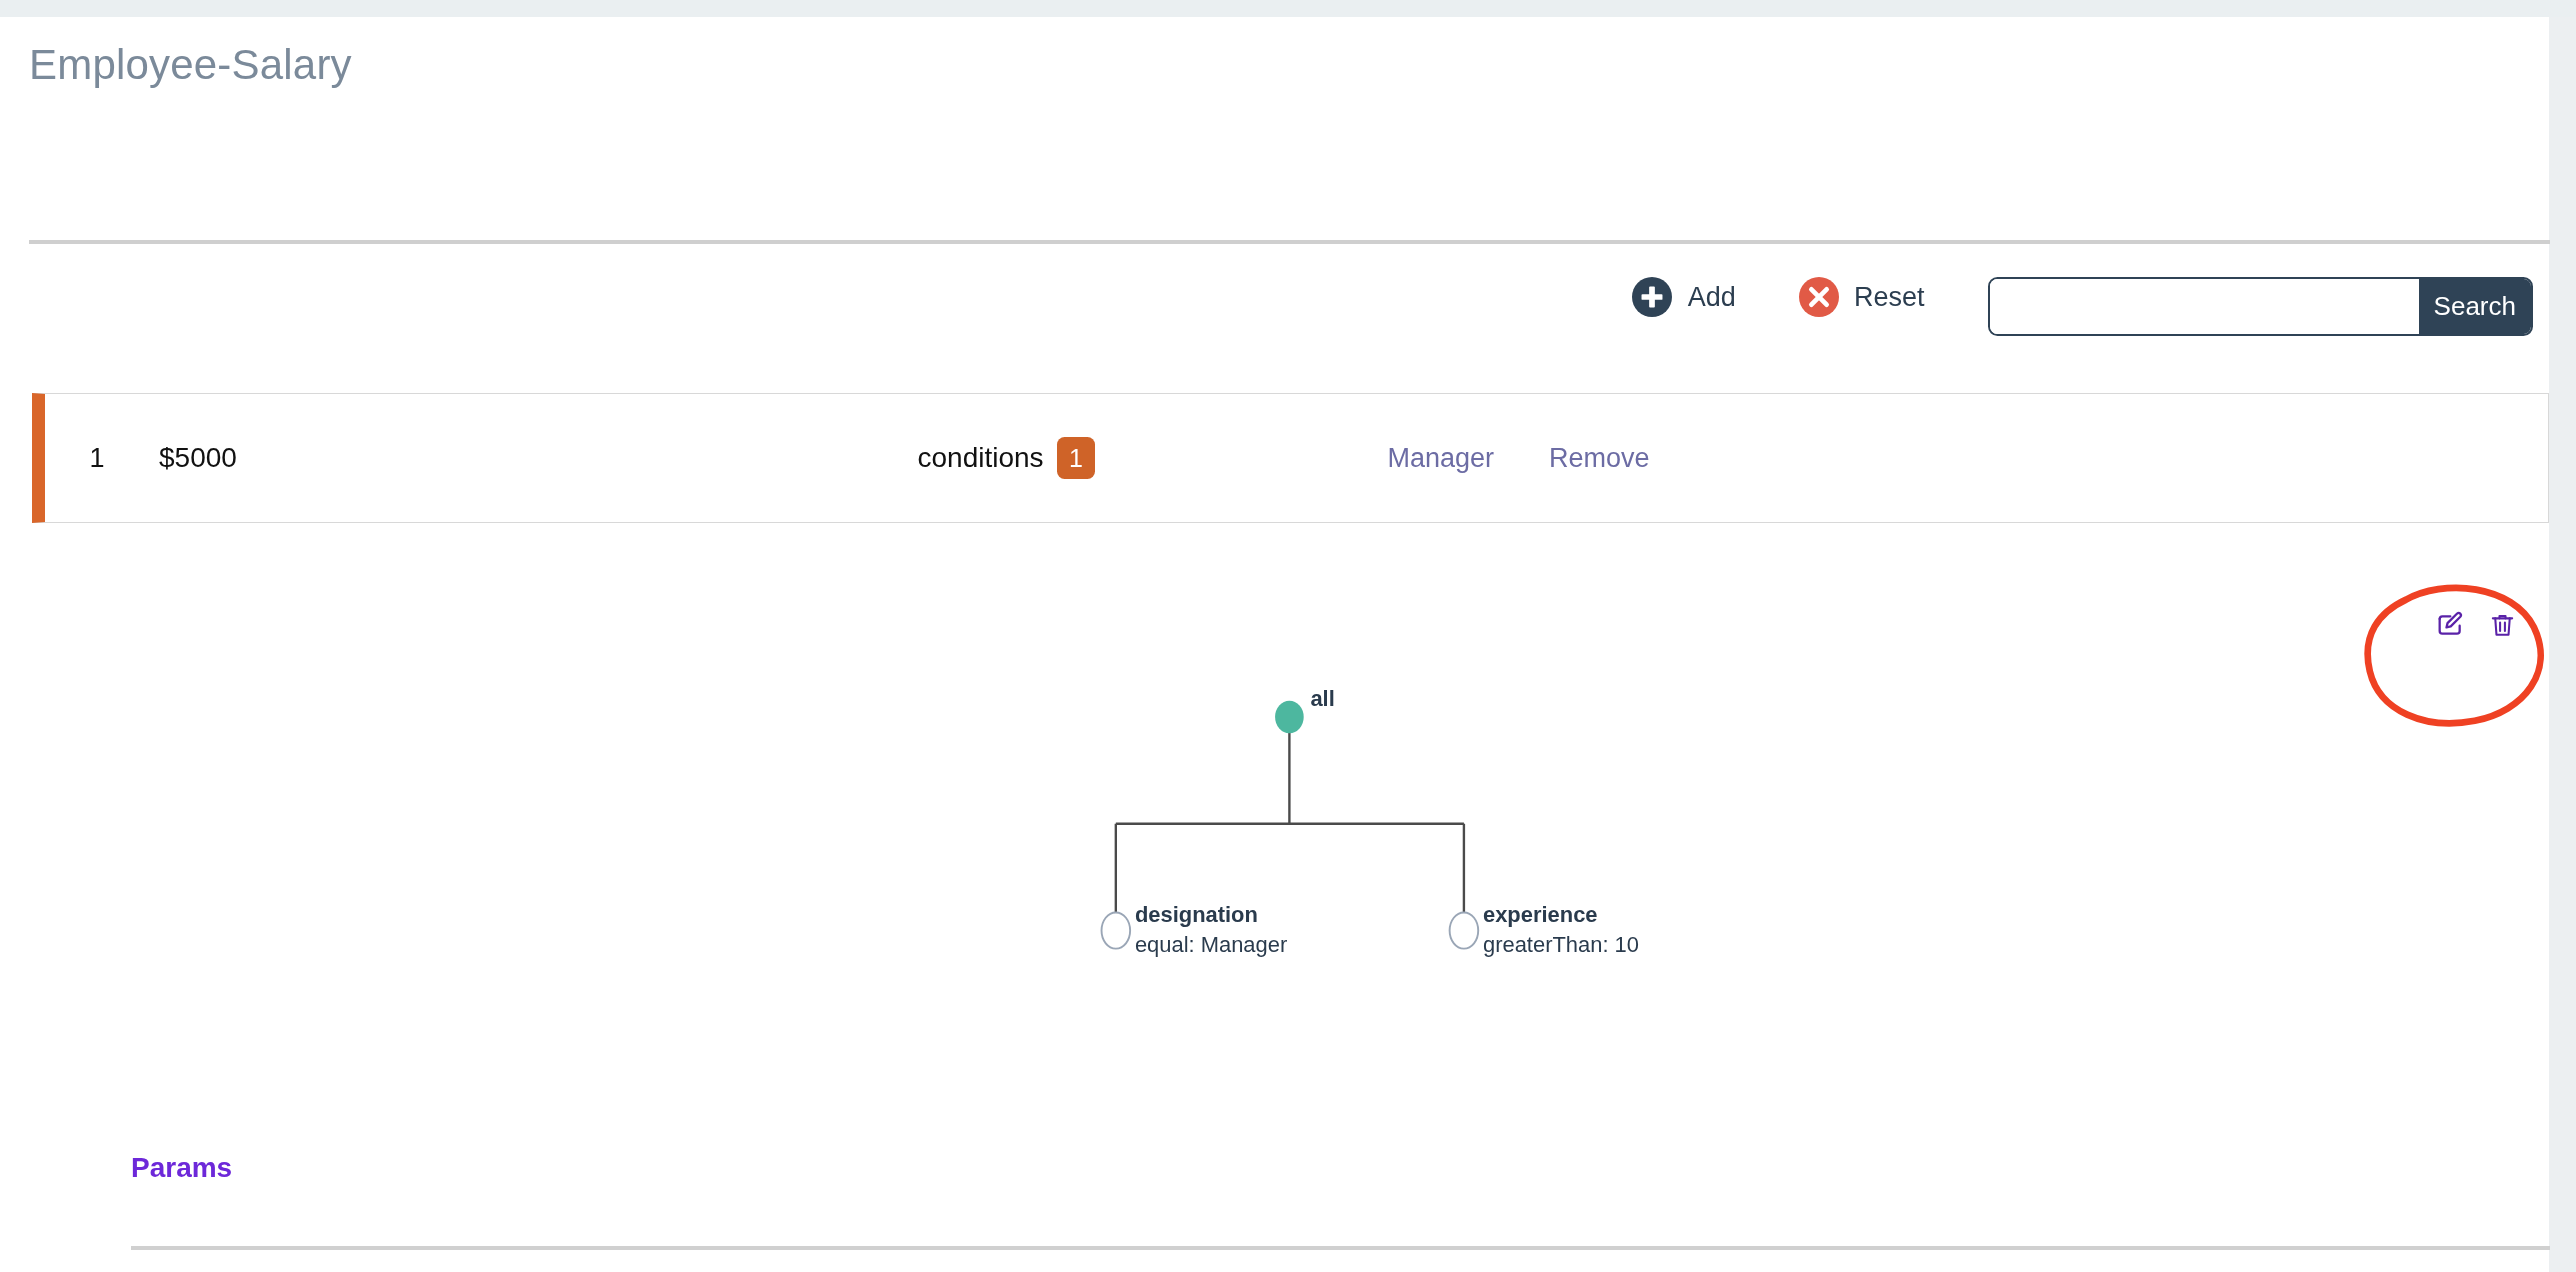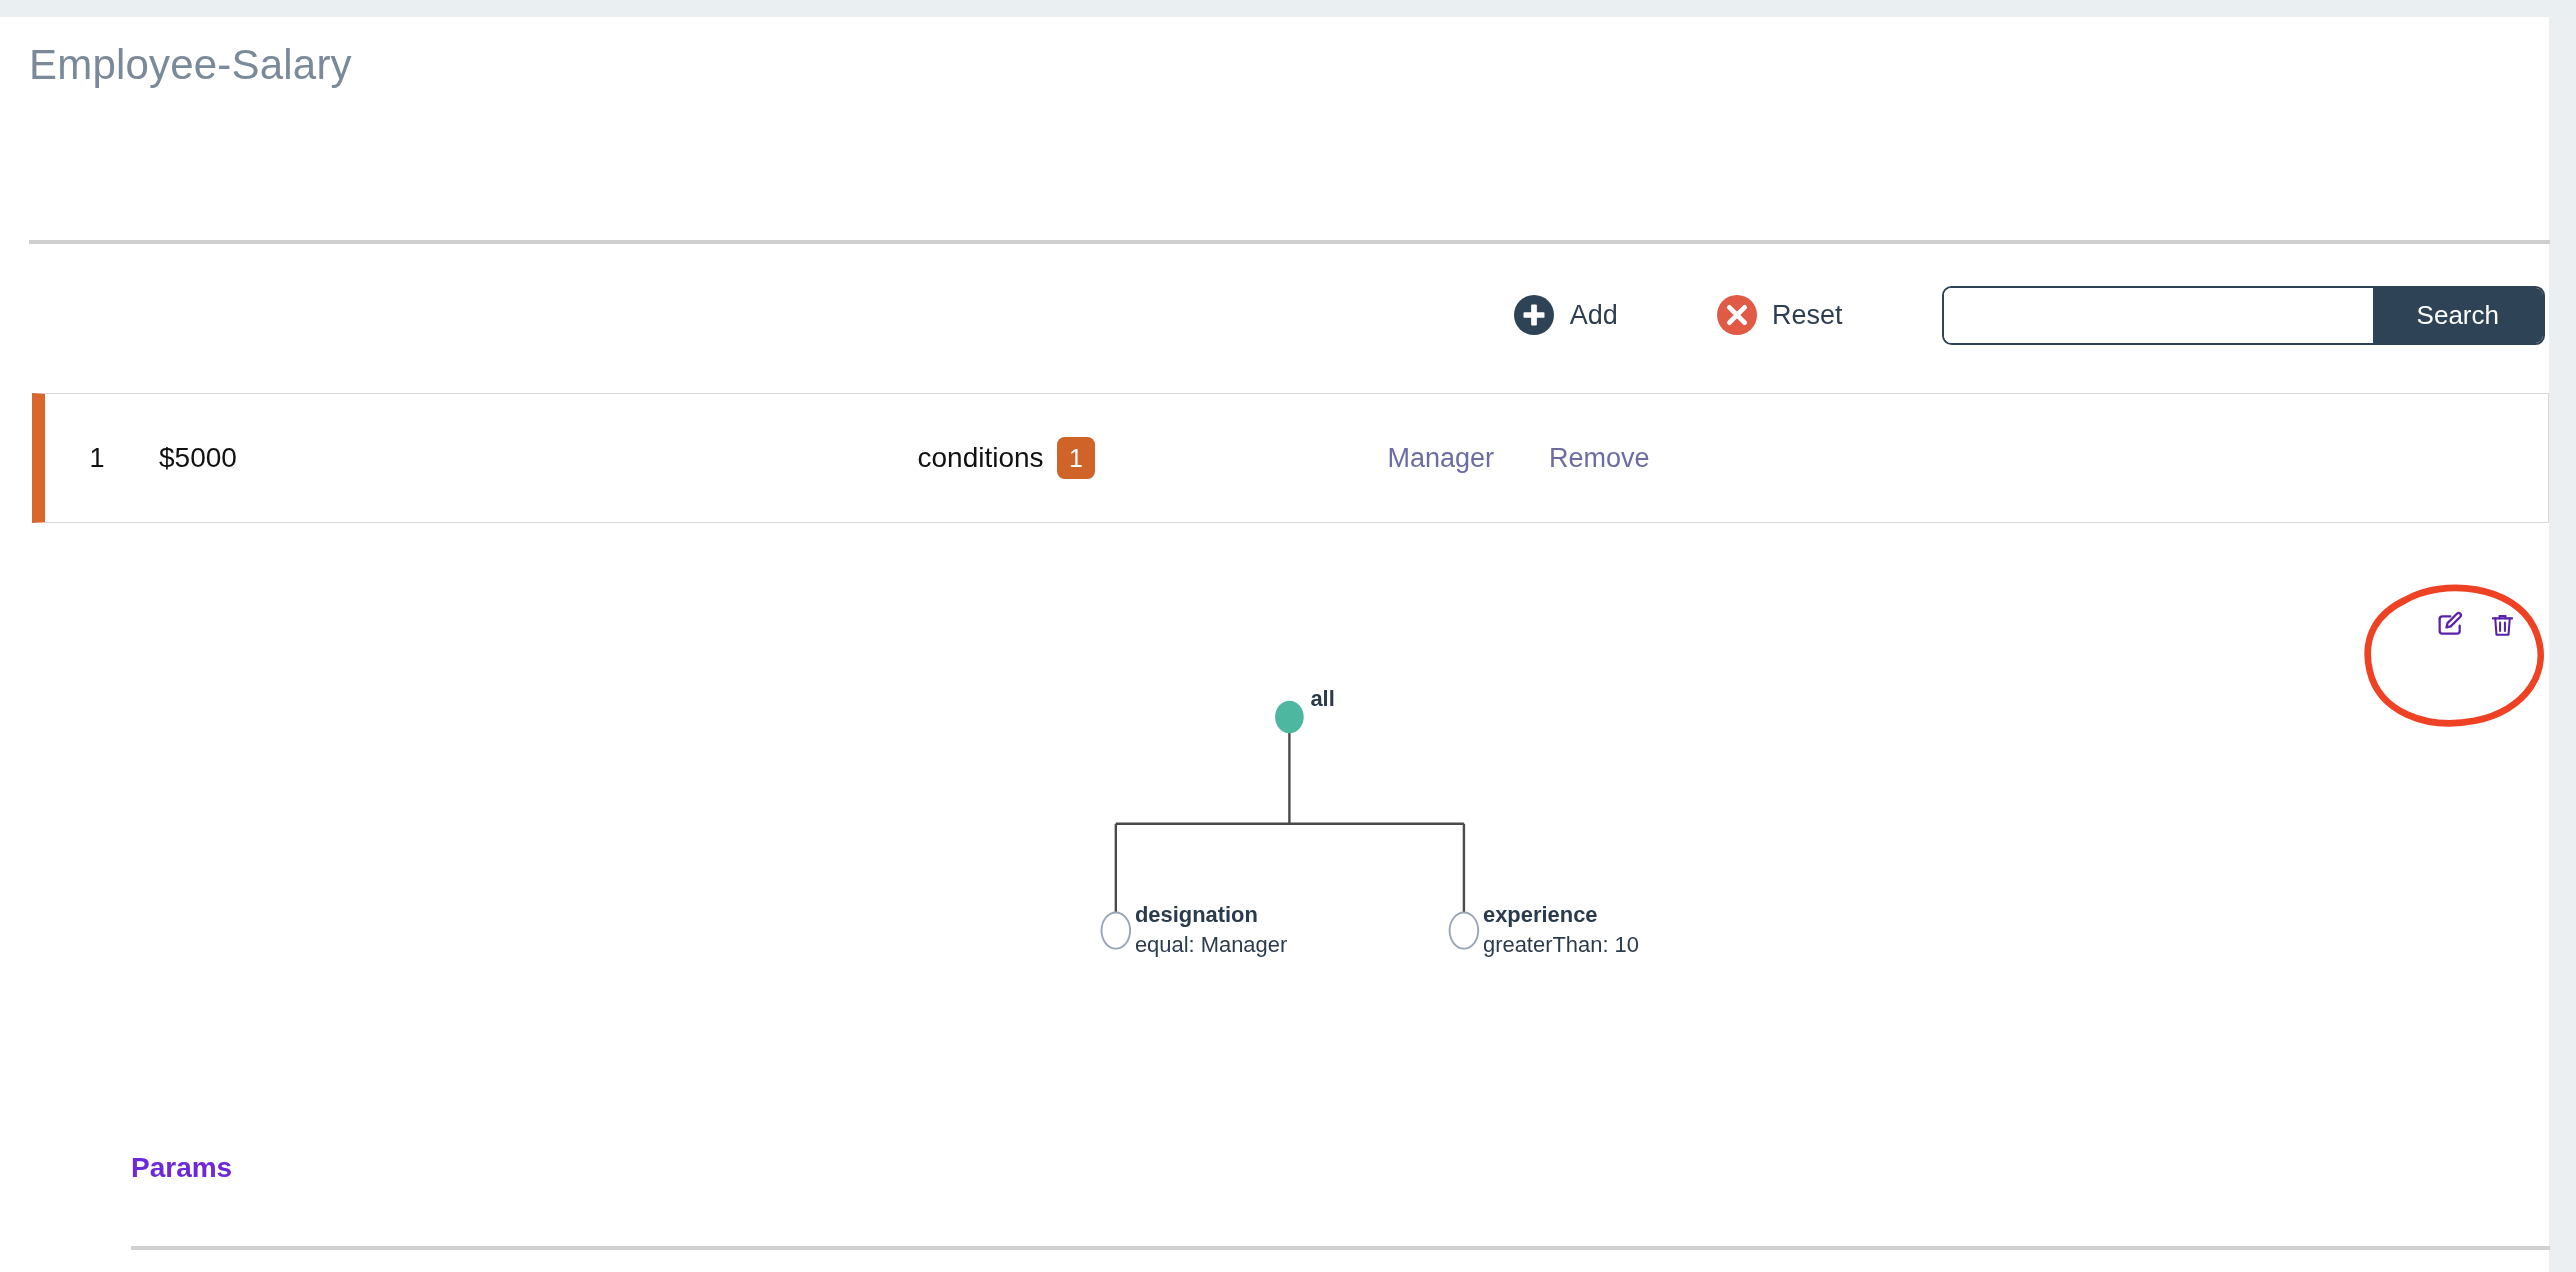--- a/index.html
+++ b/index.html
@@ -87,26 +87,25 @@
     left: 29px;
     top: 223px;
     width: 2521px;
     height: 3.8px;
     background: #cfcfcf;
   }
 
   
   .toolbar {
     position: absolute;
-    right: 4px;
+    right: 16px;
     top: 260px;
     height: 76px;
     display: flex;
-    align-items: center;
-    gap: 36px;
+    align-items: flex-start;
   }
   .tb-action {
     display: flex;
     align-items: center;
     gap: 15.3px;
     margin-right: 63px;
     cursor: pointer;
     white-space: nowrap;
   }
   .tb-icon {
@@ -142,21 +141,21 @@
     font-size: 25px;
     padding: 0 13.4px;
     font-family: "Liberation Sans", sans-serif;
     color: #2c3e50;
   }
   .search-btn {
     background: #2f4356;
     color: #ffffff;
     border: none;
     font-size: 26px;
-    padding: 0 44px;
+    padding: 0 15px;
     cursor: pointer;
     font-family: "Liberation Sans", sans-serif;
     white-space: nowrap;
   }
 
   
   .decision-card {
     position: absolute;
     left: 31.5px;
     top: 376px;

